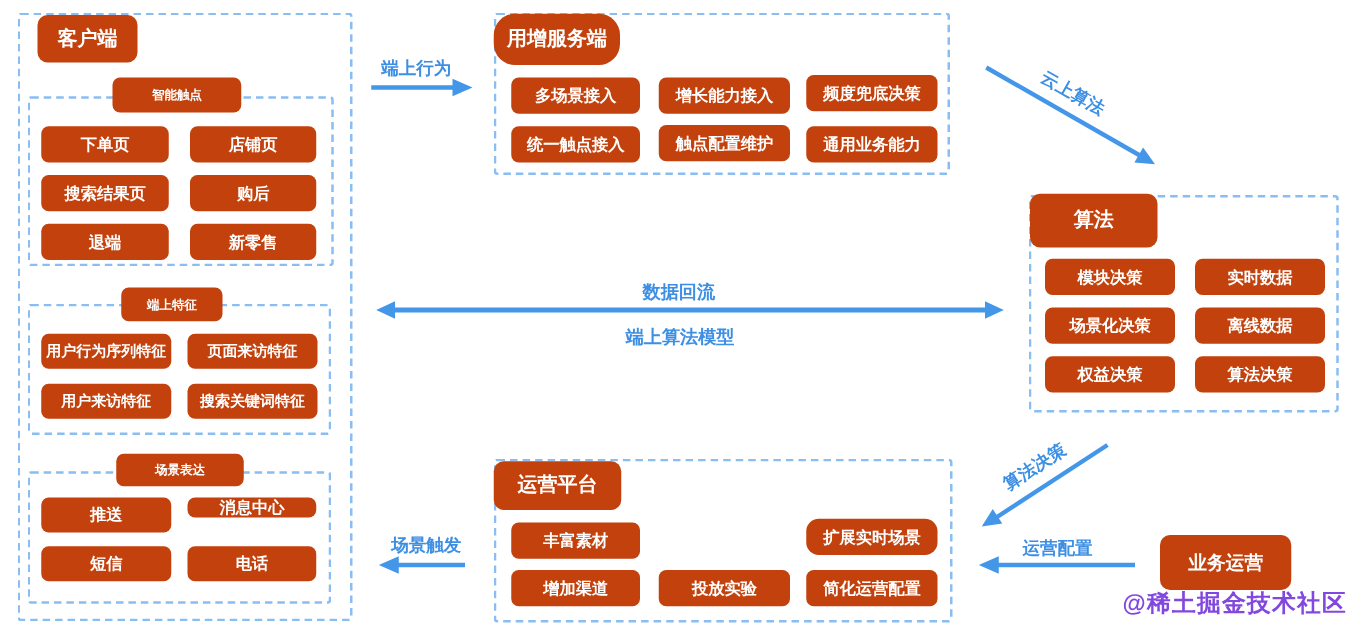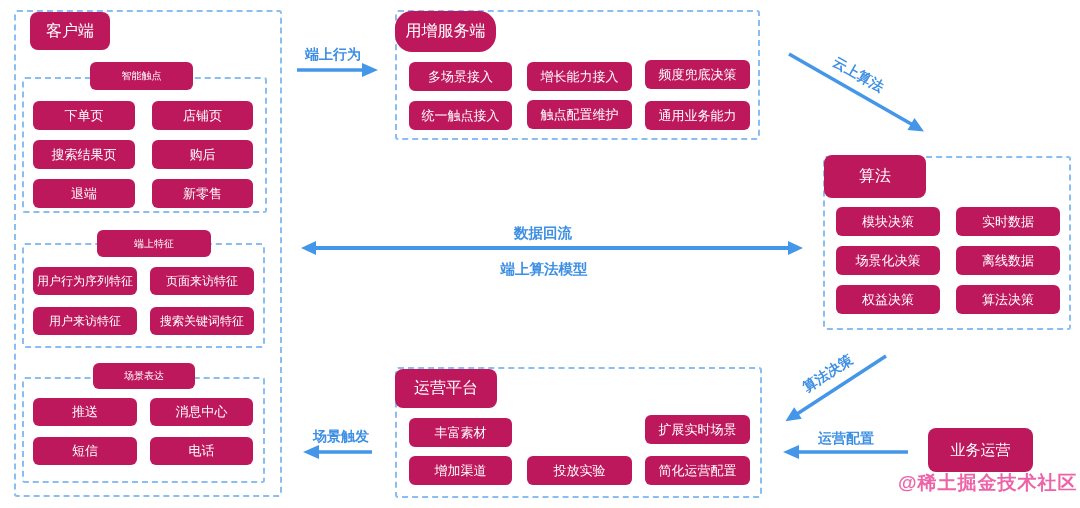--- a/index.html
+++ b/index.html
@@ -2,36 +2,36 @@
 <html><head>
 <meta charset="utf-8">
 <style>
   html,body{margin:0;padding:0;background:#fff;}
   #stage{
     position:relative;width:1080px;height:508px;background:#ffffff;overflow:hidden;
     font-family:"Liberation Sans","DejaVu Sans",sans-serif;
   }
   .dash{position:absolute;border:2px dashed #8abdf1;border-radius:3px;box-sizing:border-box;}
   .box{
-    position:absolute;background:#be185d;color:#ffffff;border-radius:6px;
+    position:absolute;background:#c2410c;color:#ffffff;border-radius:6px;
     display:flex;align-items:center;justify-content:center;
-    font-weight:normal;box-sizing:border-box;white-space:nowrap;
+    font-weight:bold;box-sizing:border-box;white-space:nowrap;
   }
   .hdr{font-size:16px;border-radius:8px;}
   .subhdr{font-size:10px;border-radius:6px;}
   .item{font-size:13px;}
   .item.small{font-size:12px;}
   .alabel{
     position:absolute;color:#3d8fe4;font-weight:bold;font-size:14px;
     text-align:center;white-space:nowrap;
   }
   .alabel.big{font-size:14.5px;}
   svg.arrows{position:absolute;left:0;top:0;width:1080px;height:508px;pointer-events:none;}
   .watermark{
-    position:absolute;left:898px;top:470px;width:175px;font-size:19px;color:#ec4899;
+    position:absolute;left:898px;top:470px;width:175px;font-size:19px;color:#6d28d9;
     letter-spacing:1px;white-space:nowrap;font-weight:bold;opacity:0.85;
   }
 </style>
 </head>
 <body>
 
 <div id="stage">
 
   <div class="dash" style="left:14px;top:10px;width:268px;height:487px;"></div>
   <div class="box hdr" style="left:30px;top:12px;width:80px;height:38px;">客户端</div>
@@ -39,30 +39,30 @@
   <div class="dash" style="left:22px;top:77px;width:245px;height:136px;"></div>
   <div class="box subhdr" style="left:90px;top:62px;width:103px;height:28px;">智能触点</div>
   <div class="box item" style="left:33px;top:101px;width:102px;height:29px;">下单页</div>
   <div class="box item" style="left:152px;top:101px;width:101px;height:29px;">店铺页</div>
   <div class="box item" style="left:33px;top:140px;width:102px;height:29px;">搜索结果页</div>
   <div class="box item" style="left:152px;top:140px;width:101px;height:29px;">购后</div>
   <div class="box item" style="left:33px;top:179px;width:102px;height:29px;">退端</div>
   <div class="box item" style="left:152px;top:179px;width:101px;height:29px;">新零售</div>
 
   <div class="dash" style="left:22px;top:243px;width:243px;height:105px;"></div>
-  <div class="box subhdr" style="left:97px;top:230px;width:114px;height:27px;">端上特征</div>
+  <div class="box subhdr" style="left:97px;top:230px;width:81px;height:27px;">端上特征</div>
   <div class="box item small" style="left:33px;top:267px;width:104px;height:28px;">用户行为序列特征</div>
   <div class="box item small" style="left:150px;top:267px;width:104px;height:28px;">页面来访特征</div>
   <div class="box item small" style="left:33px;top:307px;width:104px;height:28px;">用户来访特征</div>
   <div class="box item small" style="left:150px;top:307px;width:104px;height:28px;">搜索关键词特征</div>
 
   <div class="dash" style="left:22px;top:377px;width:243px;height:106px;"></div>
   <div class="box subhdr" style="left:93px;top:363px;width:102px;height:26px;">场景表达</div>
   <div class="box item" style="left:33px;top:398px;width:104px;height:28px;">推送</div>
-  <div class="box item" style="left:150px;top:398px;width:103px;height:28px;">消息中心</div>
+  <div class="box item" style="left:150px;top:398px;width:103px;height:16px;">消息中心</div>
   <div class="box item" style="left:33px;top:437px;width:104px;height:28px;">短信</div>
   <div class="box item" style="left:150px;top:437px;width:103px;height:28px;">电话</div>
 
   <div class="dash" style="left:395px;top:10px;width:365px;height:130px;"></div>
   <div class="box hdr" style="left:395px;top:11px;width:101px;height:41px;border-radius:17px;">用增服务端</div>
   <div class="box item" style="left:409px;top:62px;width:103px;height:29px;">多场景接入</div>
   <div class="box item" style="left:527px;top:62px;width:105px;height:29px;">增长能力接入</div>
   <div class="box item" style="left:645px;top:60px;width:105px;height:29px;">频度兜底决策</div>
   <div class="box item" style="left:409px;top:101px;width:103px;height:29px;">统一触点接入</div>
   <div class="box item" style="left:527px;top:100px;width:105px;height:29px;">触点配置维护</div>
@@ -73,21 +73,21 @@
   <div class="box item" style="left:836px;top:207px;width:104px;height:29px;">模块决策</div>
   <div class="box item" style="left:956px;top:207px;width:104px;height:29px;">实时数据</div>
   <div class="box item" style="left:836px;top:246px;width:104px;height:29px;">场景化决策</div>
   <div class="box item" style="left:956px;top:246px;width:104px;height:29px;">离线数据</div>
   <div class="box item" style="left:836px;top:285px;width:104px;height:29px;">权益决策</div>
   <div class="box item" style="left:956px;top:285px;width:104px;height:29px;">算法决策</div>
 
   <div class="dash" style="left:395px;top:367px;width:367px;height:131px;"></div>
   <div class="box hdr" style="left:395px;top:369px;width:102px;height:39px;">运营平台</div>
   <div class="box item" style="left:409px;top:418px;width:103px;height:29px;">丰富素材</div>
-  <div class="box item" style="left:645px;top:415px;width:105px;height:29px;">扩展实时场景</div>
+  <div class="box item" style="left:645px;top:415px;width:105px;height:29px;border-radius:10px;">扩展实时场景</div>
   <div class="box item" style="left:409px;top:456px;width:103px;height:29px;">增加渠道</div>
   <div class="box item" style="left:527px;top:456px;width:105px;height:29px;">投放实验</div>
   <div class="box item" style="left:645px;top:456px;width:105px;height:29px;">简化运营配置</div>
 
   <div class="box hdr" style="left:928px;top:428px;width:105px;height:44px;font-size:15px;">业务运营</div>
 
   <svg class="arrows" viewBox="0 0 1080 508">
 
     <g>
       <line x1="297" y1="70" x2="363" y2="70" stroke="#4496e8" stroke-width="3.5"></line>

